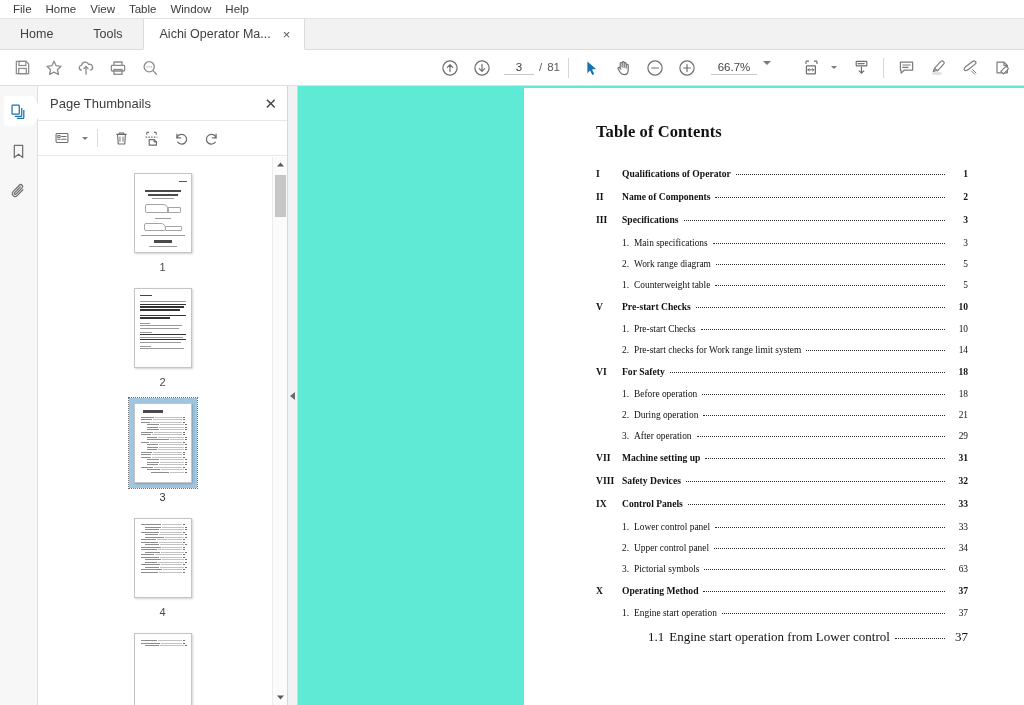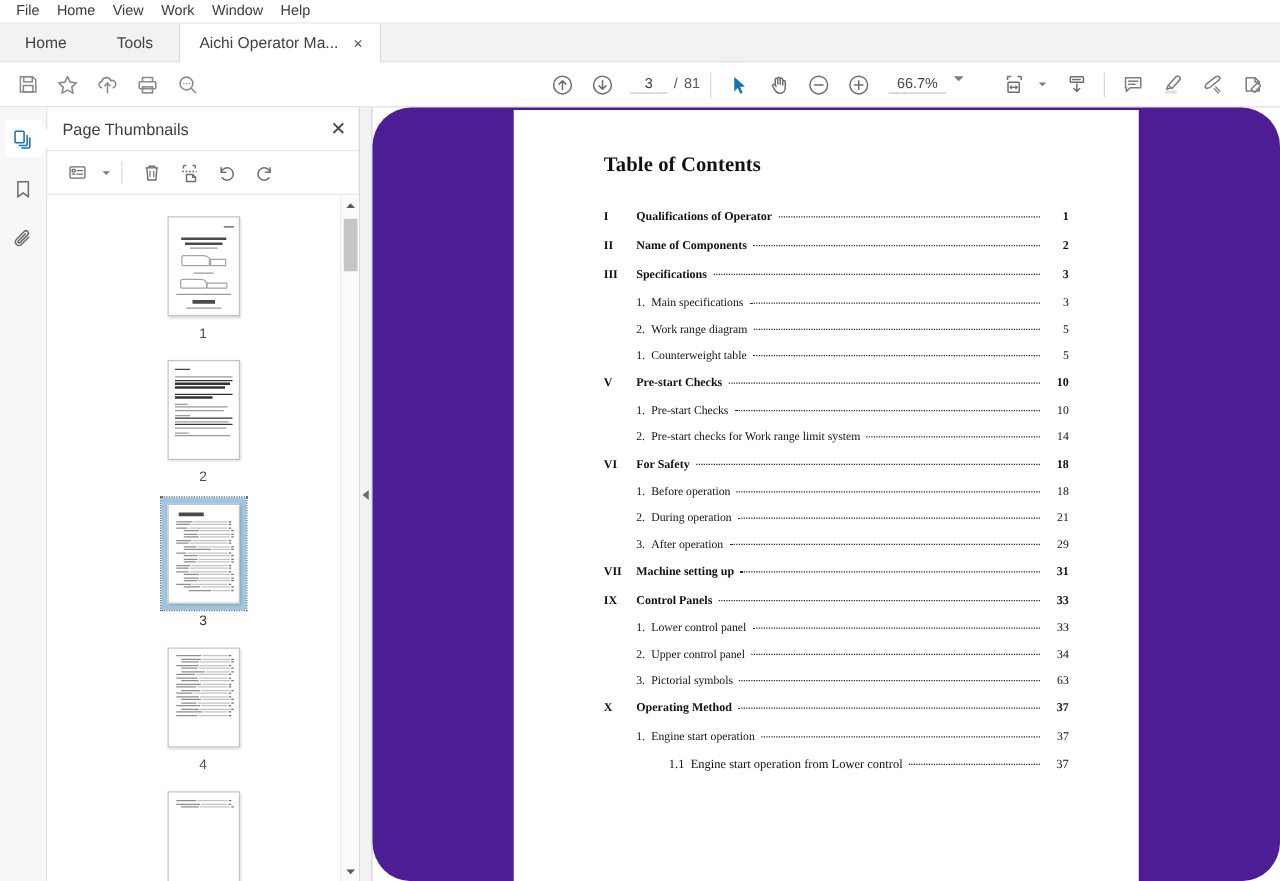--- a/index.html
+++ b/index.html
@@ -182,37 +182,37 @@
     width: 10px; min-width:10px; background: #f2f2f2; border-right: 1px solid #d6d6d6;
     display: flex; align-items: center; justify-content: center; cursor: pointer;
   }
   .ch-tri {
     width: 0; height: 0; border-top: 4px solid transparent; border-bottom: 4px solid transparent;
     border-right: 5px solid #6a6a6a;
   }
 
   
   .docview {
-    flex: 1; background: #4c1d95; position: relative; overflow: hidden;
-    display: flex; justify-content: center; border-radius: 31px;
+    flex: 1; background: #5eead4; position: relative; overflow: hidden;
+    display: flex; justify-content: flex-end;
   }
   .page {
     width: 500px; background: #ffffff; position: relative;
     padding: 34px 56px 0 72px;
     margin-top: 2px;
   }
   .page-title {
     font-family: "Liberation Serif", serif; font-weight: bold; font-size: 16.5px;
     color: #111; margin: 0 0 26px 0; letter-spacing: 0.1px;
   }
   .toc { font-family: "Liberation Serif", serif; color: #111; }
   .toc-entry { display: flex; align-items: baseline; margin-bottom: 12.2px; }
   .toc-entry.lvl0 { font-weight: bold; font-size: 9.6px; }
   .toc-entry.lvl1 { font-size: 9.4px; font-weight: normal; margin-bottom: 11px; }
-  .toc-entry.lvl2 { font-size: 10px; font-weight: normal; margin-bottom: 11px; }
+  .toc-entry.lvl2 { font-size: 13px; font-weight: normal; margin-bottom: 11px; }
   .toc-rom { width: 26px; flex: none; text-align: left; }
   .toc-pad1 { width: 26px; flex: none; }
   .toc-pad2 { width: 52px; flex: none; }
   .toc-numlabel { flex: none; margin-right: 5px; }
   .toc-label { flex: none; white-space: nowrap; }
   .toc-leader {
     flex: 1; margin: 0 5px; min-width: 8px;
     border-bottom: 1px dotted #2a2a2a; transform: translateY(-2px);
   }
   .toc-pg { width: 18px; flex: none; text-align: right; }
@@ -222,21 +222,21 @@
 </head>
 <body>
 
 <div id="app">
 
 
   <div class="menubar">
     <div class="menu-item">File</div>
     <div class="menu-item">Home</div>
     <div class="menu-item">View</div>
-    <div class="menu-item">Work</div>
+    <div class="menu-item">Table</div>
     <div class="menu-item">Window</div>
     <div class="menu-item">Help</div>
   </div>
 
   <div class="tabbar">
     <div class="tab plain">Home</div>
     <div class="tab plain">Tools</div>
     <div class="tab doc">
       <span>Aichi Operator Ma...</span>
       <span class="tab-close">×</span>
@@ -883,20 +883,26 @@
               <span class="toc-leader"></span>
               <span class="toc-pg">29</span>
             </div>
             <div class="toc-entry lvl0">
               <span class="toc-rom">VII</span>
               <span class="toc-label">Machine setting up</span>
               <span class="toc-leader"></span>
               <span class="toc-pg">31</span>
             </div>
             <div class="toc-entry lvl0">
+              <span class="toc-rom">VIII</span>
+              <span class="toc-label">Safety Devices</span>
+              <span class="toc-leader"></span>
+              <span class="toc-pg">32</span>
+            </div>
+            <div class="toc-entry lvl0">
               <span class="toc-rom">IX</span>
               <span class="toc-label">Control Panels</span>
               <span class="toc-leader"></span>
               <span class="toc-pg">33</span>
             </div>
             <div class="toc-entry lvl1">
               <span class="toc-pad1"></span>
               <span class="toc-numlabel">1.</span>
               <span class="toc-label">Lower control panel</span>
               <span class="toc-leader"></span>

